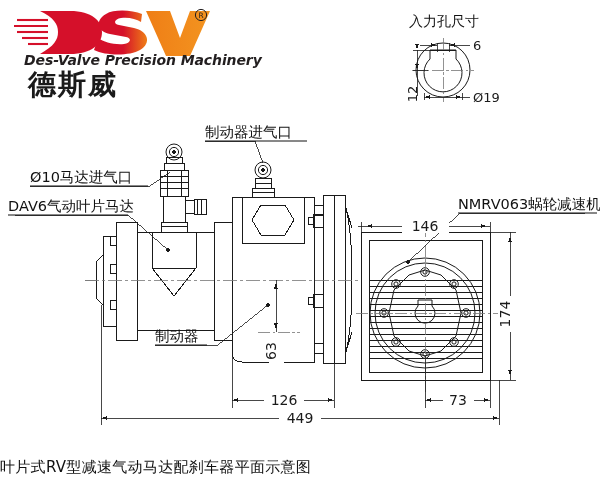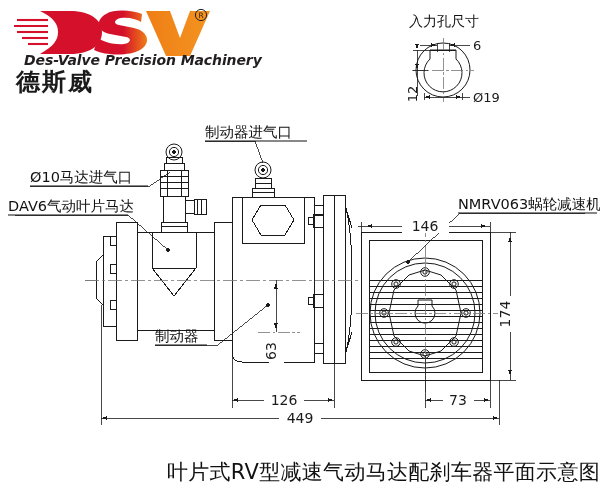--- a/index.html
+++ b/index.html
@@ -39,48 +39,48 @@
     font-family: "DejaVu Sans", sans-serif;
     font-style: italic;
     font-weight: bold;
     font-size: 14px;
     letter-spacing: -0.1px;
     color: #231f20;
     white-space: nowrap;
   }
   #logo-cn {
     position: absolute;
-    left: 2px;
+    left: 14px;
     top: 60px;
     font-family: "DejaVu Sans", sans-serif;
     font-weight: bold;
-    font-size: 24px;
+    font-size: 28px;
     letter-spacing: 2px;
     color: #1a1a1a;
     white-space: nowrap;
   }
 
   
   #drawing {
     position: absolute;
     left: 0;
     top: 0;
     width: 600px;
     height: 470px;
   }
 
   
   #caption {
     position: absolute;
     left: 0;
     top: 458px;
     width: 600px;
-    text-align: right;
+    text-align: left;
     font-family: "DejaVu Sans", sans-serif;
-    font-size: 21px;
+    font-size: 15px;
     color: #111111;
     letter-spacing: 0.3px;
   }
 </style>
 </head>
 <body>
 
 <div id="page">
 
   <div id="logo-block">

